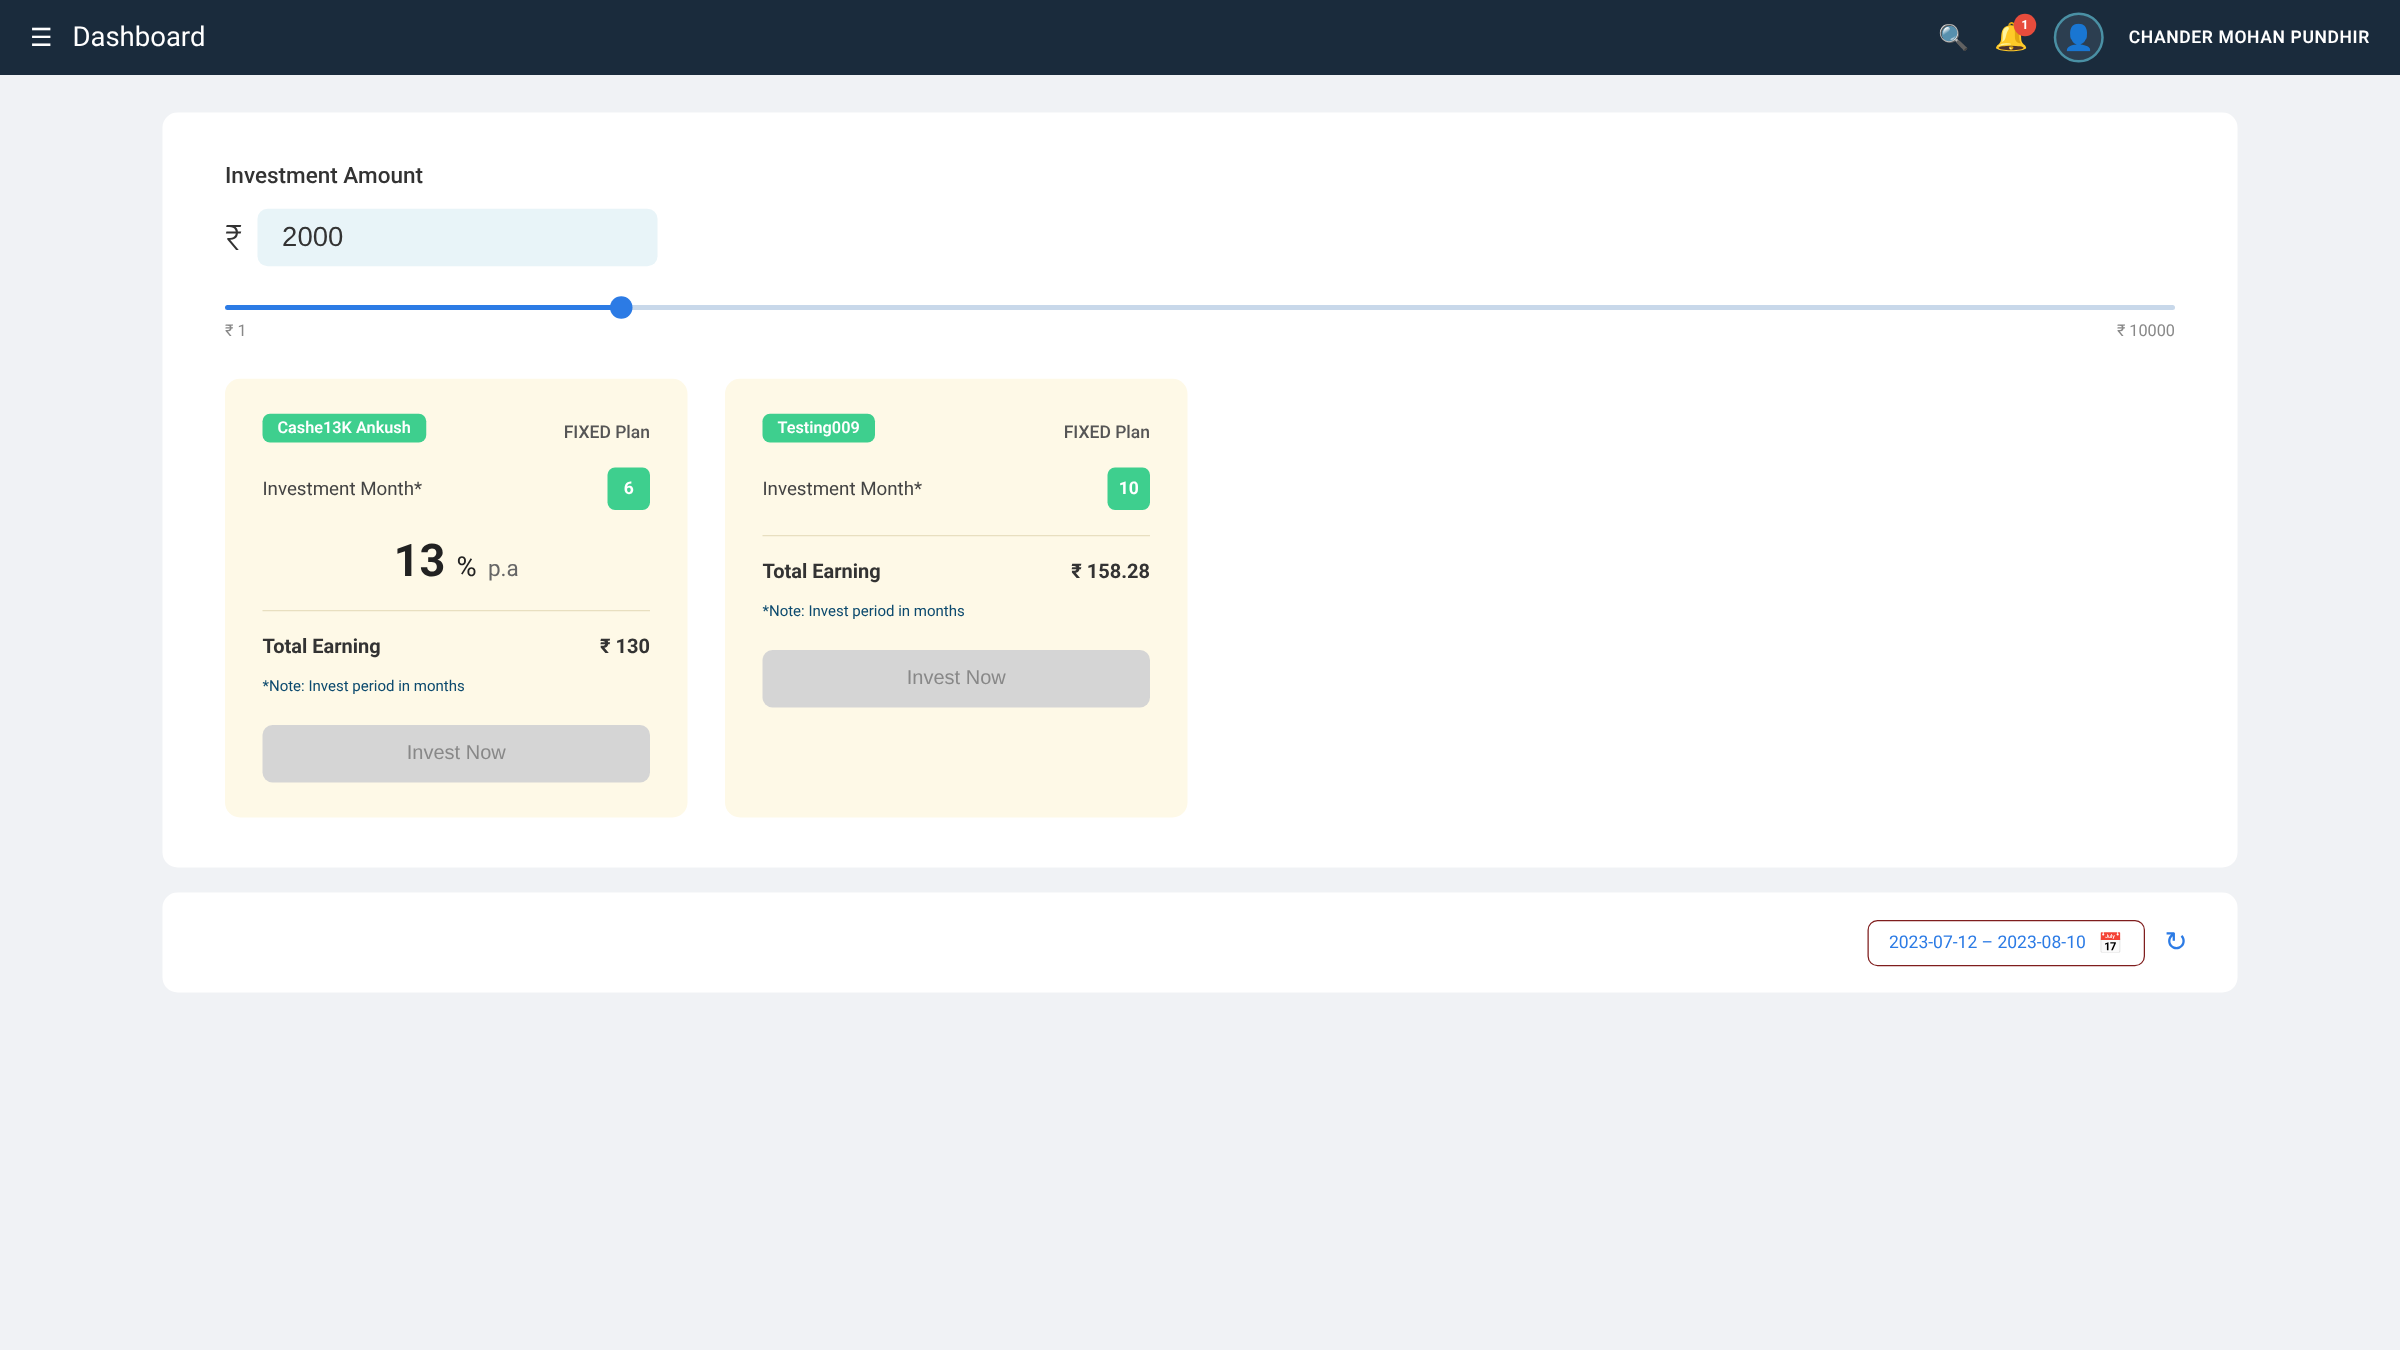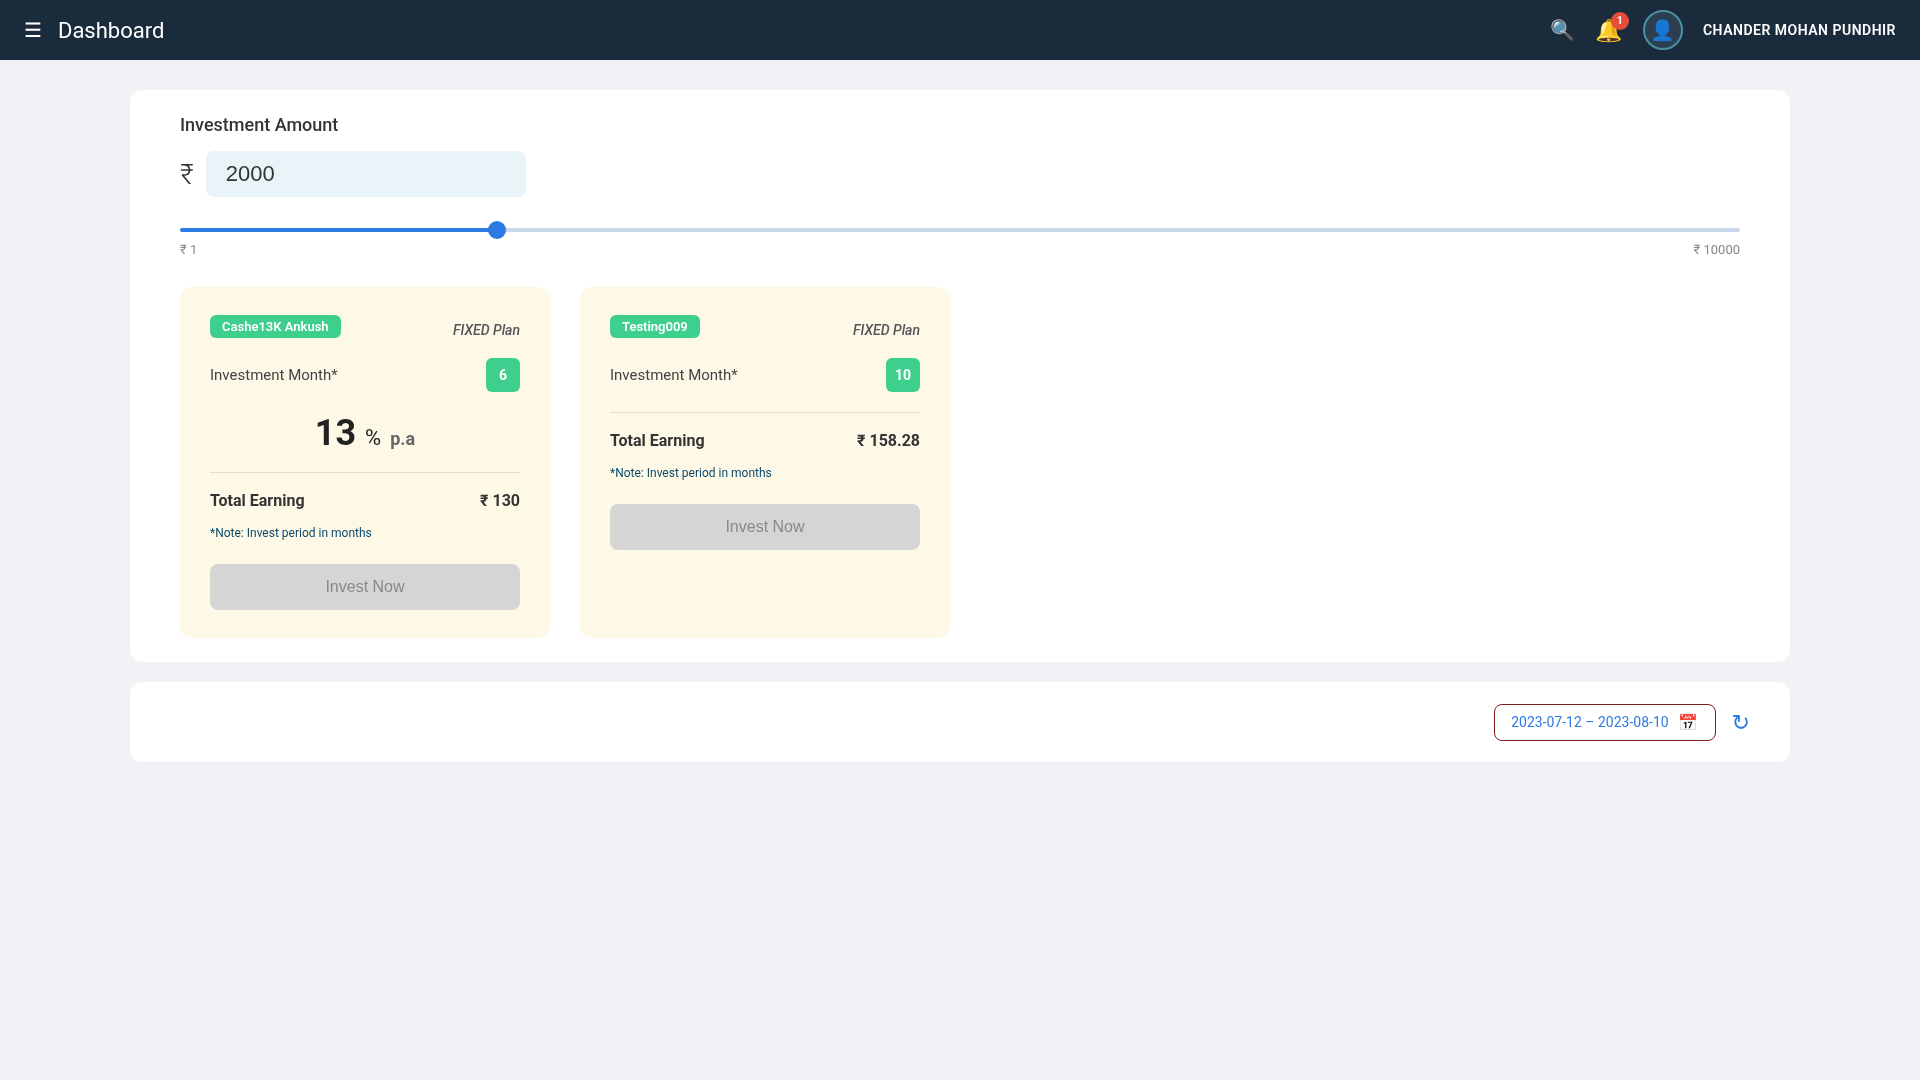--- a/index.html
+++ b/index.html
@@ -88,21 +88,21 @@
     }
 
     
     .main {
       padding: 30px 130px;
     }
 
     .card-container {
       background: white;
       border-radius: 12px;
-      padding: 24px 50px;
+      padding: 40px 50px;
       margin-bottom: 20px;
     }
 
     .investment-label {
       font-size: 18px;
       font-weight: 500;
       color: #333;
       margin-bottom: 16px;
     }
 
@@ -186,21 +186,20 @@
       color: white;
       font-size: 13px;
       font-weight: 600;
       padding: 4px 12px;
       border-radius: 6px;
     }
     .card-plan {
       font-size: 14px;
       color: #555;
       font-weight: 500;
-      font-style: italic;
     }
 
     .card-month-row {
       display: flex;
       justify-content: space-between;
       align-items: center;
       margin-bottom: 20px;
     }
     .card-month-label {
       font-size: 15px;
@@ -225,21 +224,21 @@
       color: #222;
       margin-bottom: 6px;
       text-align: center;
     }
     .card-rate span.unit {
       font-size: 22px;
       font-weight: 400;
     }
     .card-rate span.pa {
       font-size: 18px;
-      font-weight: 700;
+      font-weight: 400;
       color: #666;
     }
 
     .card-divider {
       border: none;
       border-top: 1px solid #e8dfc0;
       margin: 18px 0;
     }
 
     .card-earning-row {

